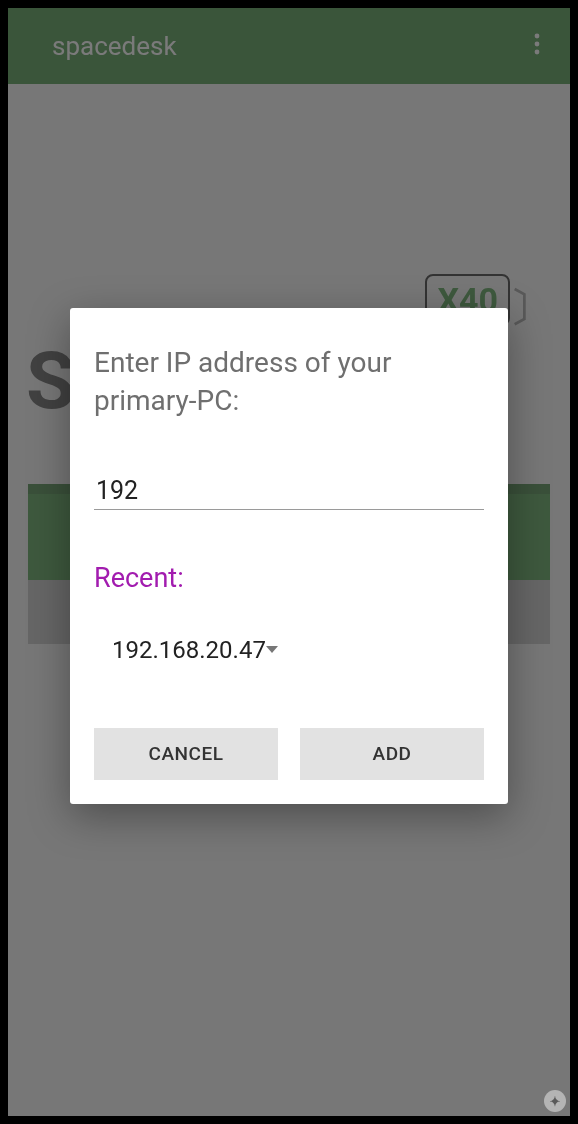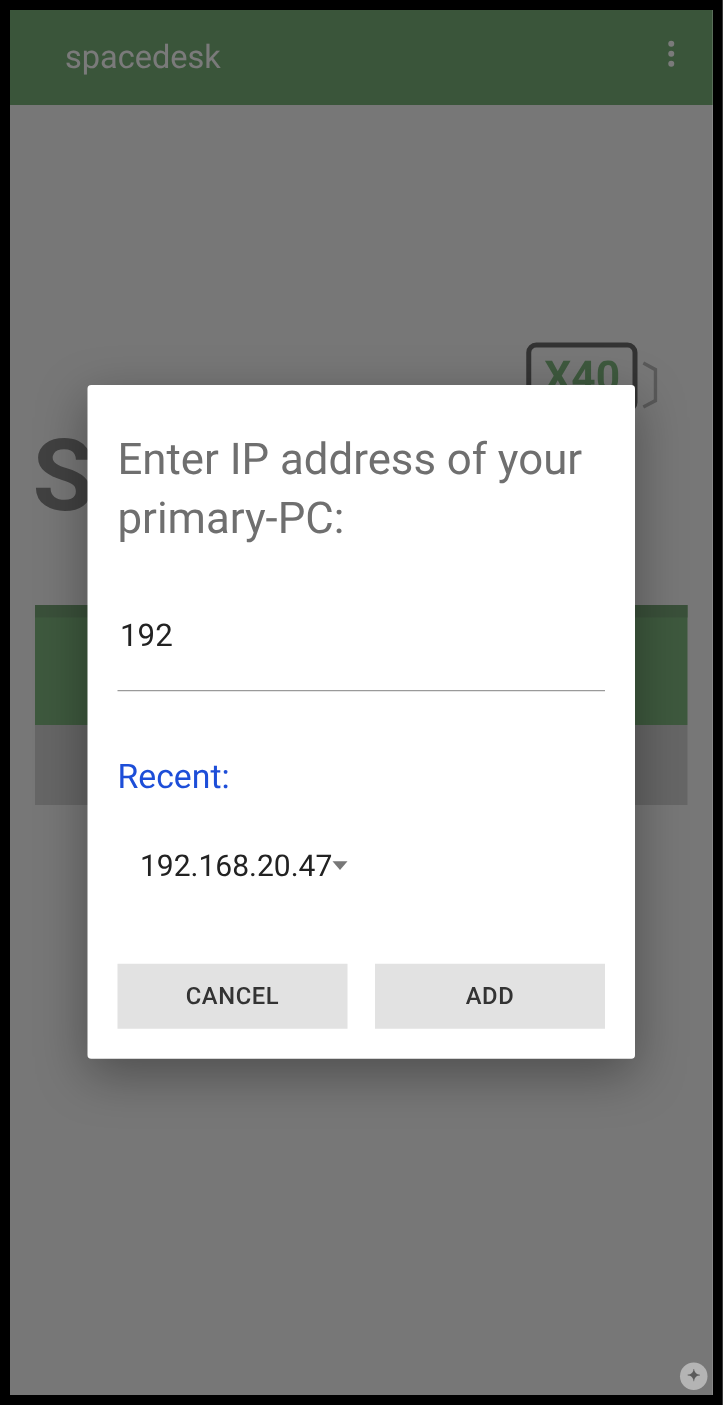--- a/index.html
+++ b/index.html
@@ -49,21 +49,21 @@
       height: calc(100% - 76px);
       background: #f5f5f5;
     }
     .bg-logo-group {
       position: absolute;
       right: 20px;
       top: 190px;
     }
     .bg-logo-box {
       display: inline-block;
-      border: 4px solid #000000;
+      border: 2px solid #000000;
       border-radius: 8px;
       padding: 4px 10px;
       color: #2a8a2a;
       font-size: 34px;
       font-weight: 700;
     }
     .bg-logo-side {
       display: inline-block;
       color: #888;
       font-size: 40px;
@@ -106,48 +106,48 @@
       left: 62px;
       right: 62px;
       top: 300px;
       background: #fff;
       border-radius: 3px;
       box-shadow: 0 12px 40px rgba(0,0,0,0.35);
       padding: 36px 24px 24px 24px;
     }
     .dialog-title {
       color: #6f6f6f;
-      font-size: 35px;
+      font-size: 28px;
       line-height: 1.35;
       margin-bottom: 50px;
       font-weight: 400;
     }
     .ip-row {
       display: flex;
       gap: 28px;
       justify-content: space-between;
       margin-bottom: 52px;
     }
     .ip-input {
       flex: 1;
       border: none;
       border-bottom: 1.5px solid #9a9a9a;
       font-size: 25px;
-      padding: 6px 2px 28px 2px;
+      padding: 6px 2px 4px 2px;
       width: 70px;
       outline: none;
       background: transparent;
       color: #222;
       font-family: inherit;
     }
     .ip-input.focused {
       border-bottom: 2.5px solid #5a5a5a;
     }
     .recent-label {
-      color: #1d4ed8;
+      color: #a21caf;
       font-size: 27px;
       margin-bottom: 36px;
       font-weight: 400;
     }
     .recent-row {
       display: flex;
       align-items: center;
       justify-content: flex-start;
       padding: 6px 6px 6px 18px;
       margin-bottom: 58px;

